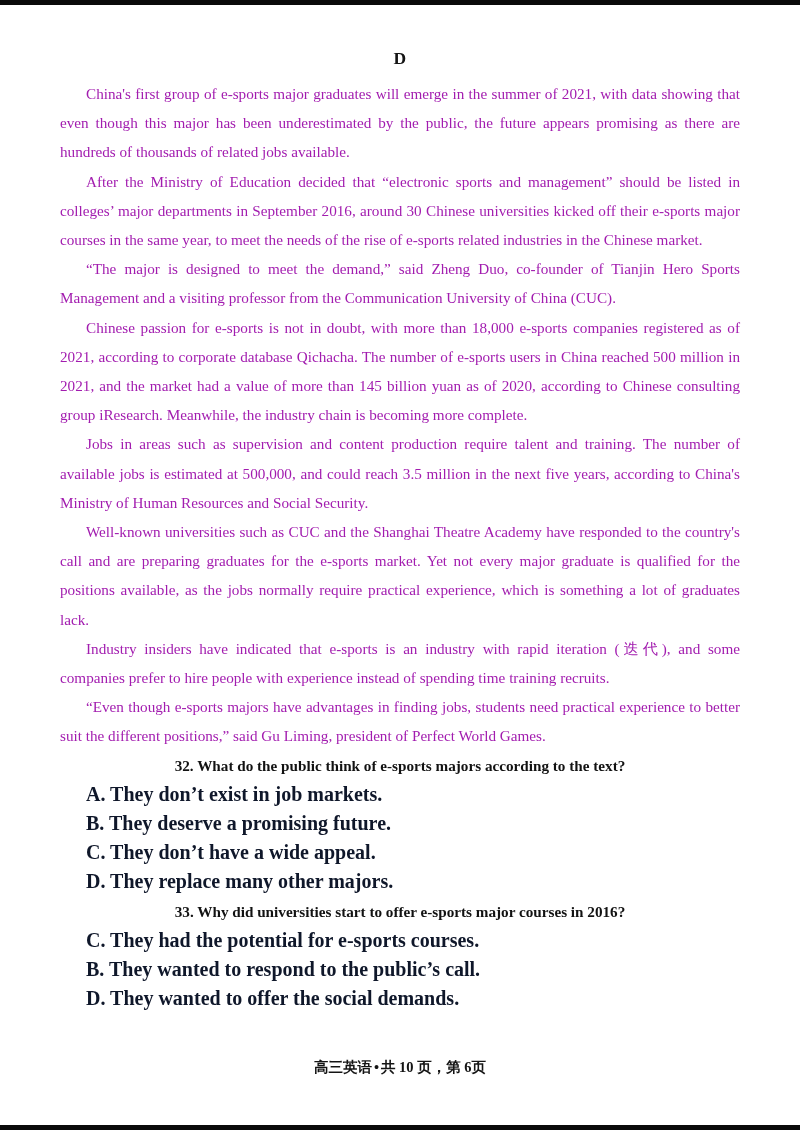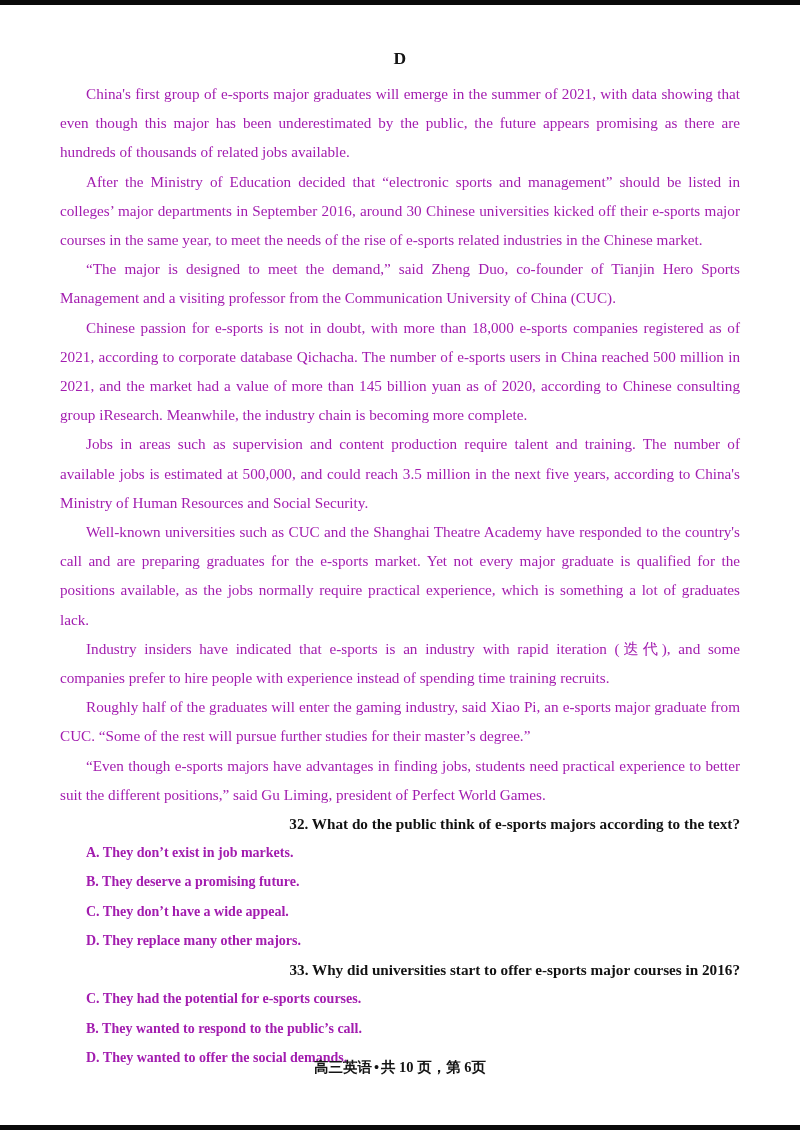--- a/index.html
+++ b/index.html
@@ -53,37 +53,37 @@
     text-justify: inter-word;
     font-size: 15.2px;
     line-height: 29.2px;
     text-indent: 26px;
     margin: 0 0 0 0;
     color: #a21caf;
     -webkit-font-smoothing: none;
   }
 
   .question {
-    text-align: right;
+    text-align: center;
     font-size: 15.2px;
     line-height: 29.2px;
     text-indent: 0;
     margin: 0;
     font-weight: 600;
     color: #121212;
   }
 
   .option {
     text-align: left;
-    font-size: 14px;
+    font-size: 20px;
     line-height: 29.2px;
     padding-left: 26px;
     margin: 0;
     font-weight: 600;
-    color: #a21caf;
+    color: #0f172a;
   }
 
   .footer {
     position: absolute;
     left: 0;
     top: 1058px;
     width: 800px;
     text-align: center;
     font-size: 14.5px;
     font-weight: 600;
@@ -101,21 +101,20 @@
 
   <div class="section-heading">D</div>
 
   <p class="para">China's first group of e-sports major graduates will emerge in the summer of 2021, with data showing that even though this major has been underestimated by the public, the future appears promising as there are hundreds of thousands of related jobs available.</p>
   <p class="para">After the Ministry of Education decided that “electronic sports and management” should be listed in colleges’ major departments in September 2016, around 30 Chinese universities kicked off their e-sports major courses in the same year, to meet the needs of the rise of e-sports related industries in the Chinese market.</p>
   <p class="para">“The major is designed to meet the demand,” said Zheng Duo, co-founder of Tianjin Hero Sports Management and a visiting professor from the Communication University of China (CUC).</p>
   <p class="para">Chinese passion for e-sports is not in doubt, with more than 18,000 e-sports companies registered as of 2021, according to corporate database Qichacha. The number of e-sports users in China reached 500 million in 2021, and the market had a value of more than 145 billion yuan as of 2020, according to Chinese consulting group iResearch. Meanwhile, the industry chain is becoming more complete.</p>
   <p class="para">Jobs in areas such as supervision and content production require talent and training. The number of available jobs is estimated at 500,000, and could reach 3.5 million in the next five years, according to China's Ministry of Human Resources and Social Security.</p>
   <p class="para">Well-known universities such as CUC and the Shanghai Theatre Academy have responded to the country's call and are preparing graduates for the e-sports market. Yet not every major graduate is qualified for the positions available, as the jobs normally require practical experience, which is something a lot of graduates lack.</p>
   <p class="para">Industry insiders have indicated that e-sports is an industry with rapid iteration (迭代), and some companies prefer to hire people with experience instead of spending time training recruits.</p>
-  <p class="para">Roughly half of the graduates will enter the gaming industry, said Xiao Pi, an e-sports major graduate from CUC. “Some of the rest will pursue further studies for their master’s degree.”</p>
   <p class="para">“Even though e-sports majors have advantages in finding jobs, students need practical experience to better suit the different positions,” said Gu Liming, president of Perfect World Games.</p>
 
   <p class="question">32. What do the public think of e-sports majors according to the text?</p>
   <p class="option">A. They don’t exist in job markets.</p>
   <p class="option">B. They deserve a promising future.</p>
   <p class="option">C. They don’t have a wide appeal.</p>
   <p class="option">D. They replace many other majors.</p>
 
   <p class="question">33. Why did universities start to offer e-sports major courses in 2016?</p>
   <p class="option">C. They had the potential for e-sports courses.</p>

